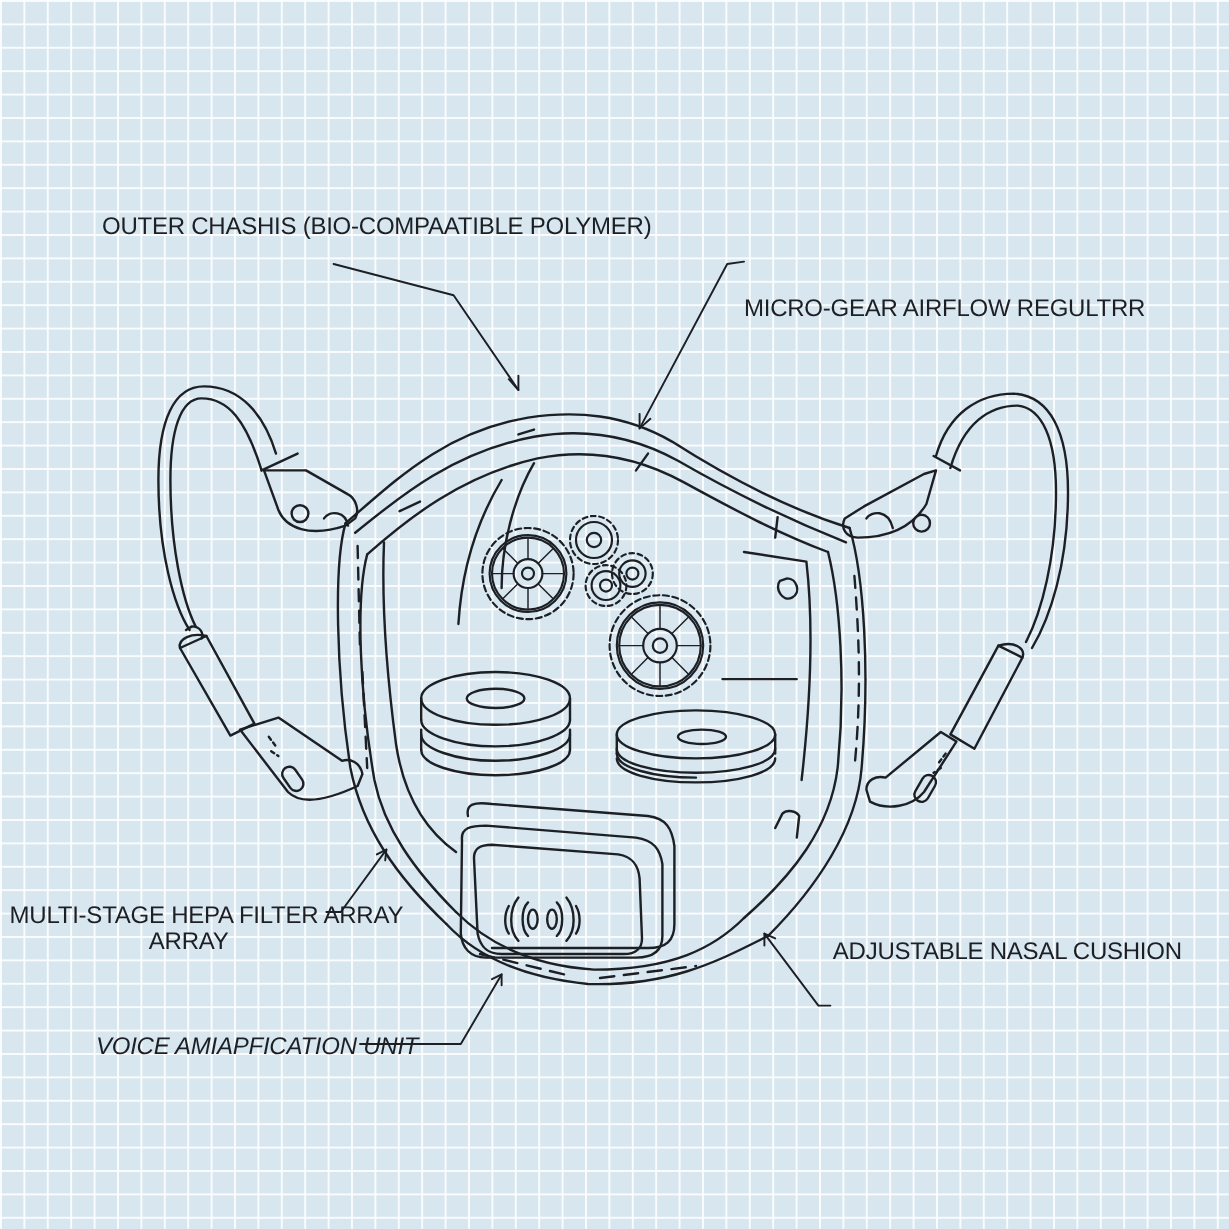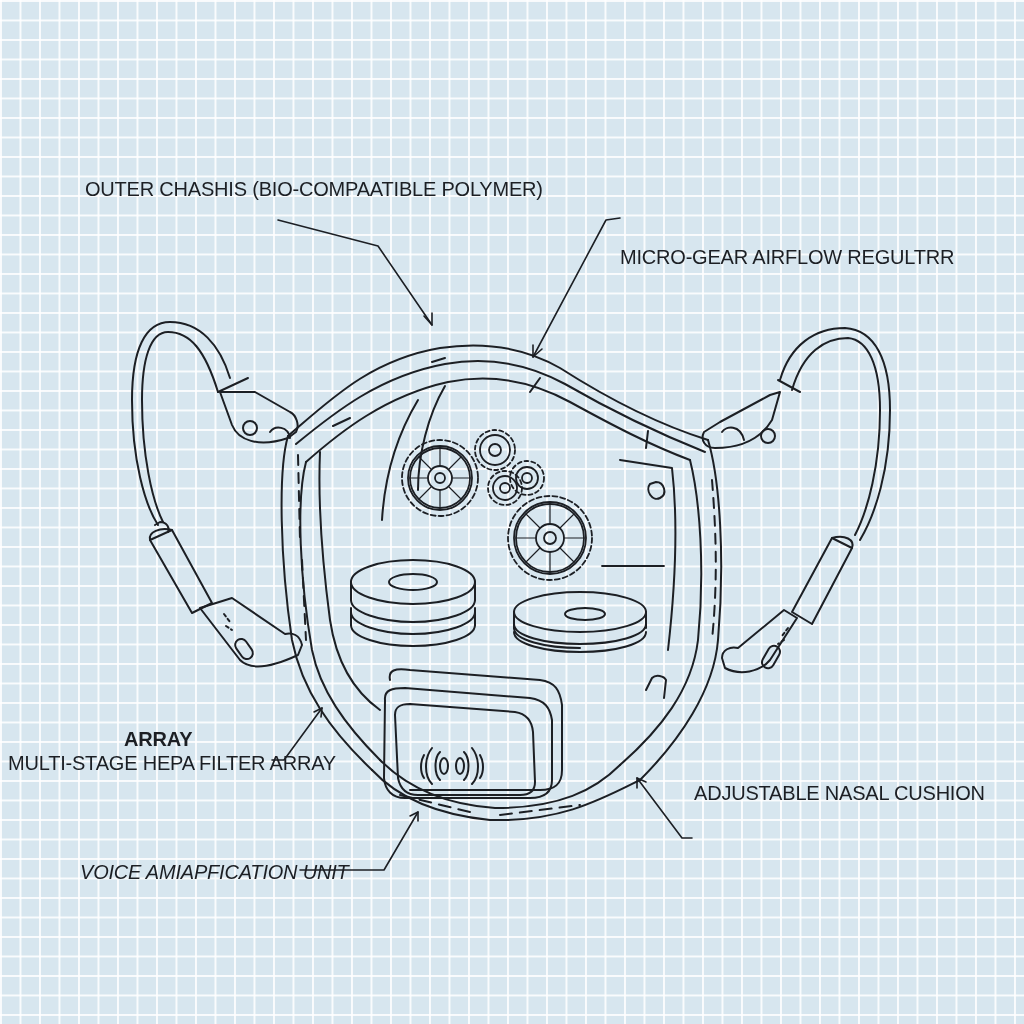--- a/index.html
+++ b/index.html
@@ -168,15 +168,15 @@
     <path d="M300 870 L384 870 L418 812"></path>
     <path d="M410 816 L418 812 L418 821"></path>
     <path d="M692 838 L682 838 L637 778"></path>
     <path d="M637 788 L637 778 L646 782"></path>
   </g>
 </svg>
 
 <div class="label" style="left:85px; top:178px;">OUTER CHASHIS (BIO-COMPAATIBLE POLYMER)</div>
 <div class="label" style="left:620px; top:208px;margin-top:38px;">MICRO-GEAR AIRFLOW REGULTRR</div>
 <div class="label" style="left:8px; top:752px;">MULTI-STAGE HEPA FILTER ARRAY</div>
-<div class="label" style="left:124px; top:728px;font-weight:bold;">ARRAY</div>
+<div class="label" style="left:124px; top:774px;">ARRAY</div>
 <div class="label" style="left:80px; top:861px;font-style:italic;">VOICE AMIAPFICATION UNIT</div>
 <div class="label" style="left:694px; top:782px;">ADJUSTABLE NASAL CUSHION</div>
 
 </body></html>

